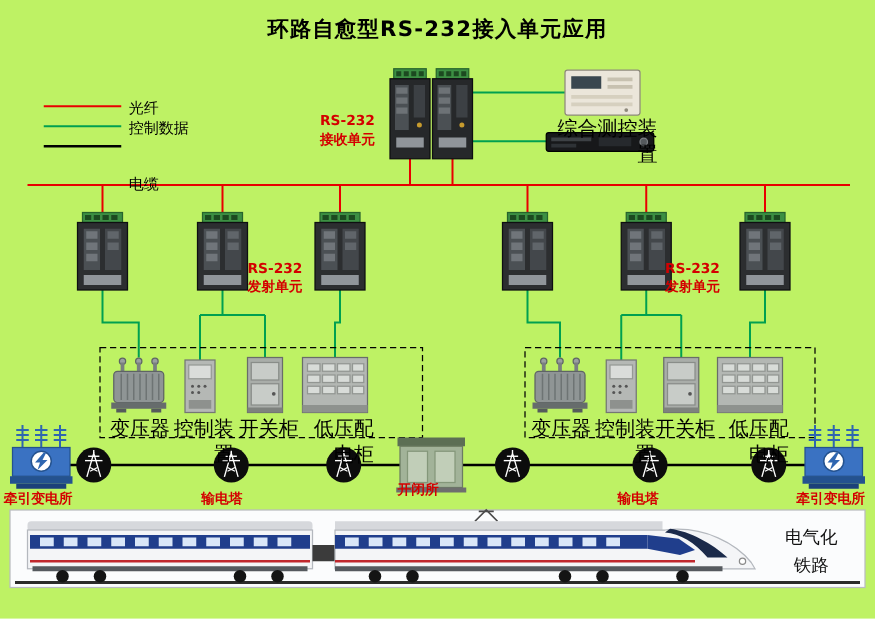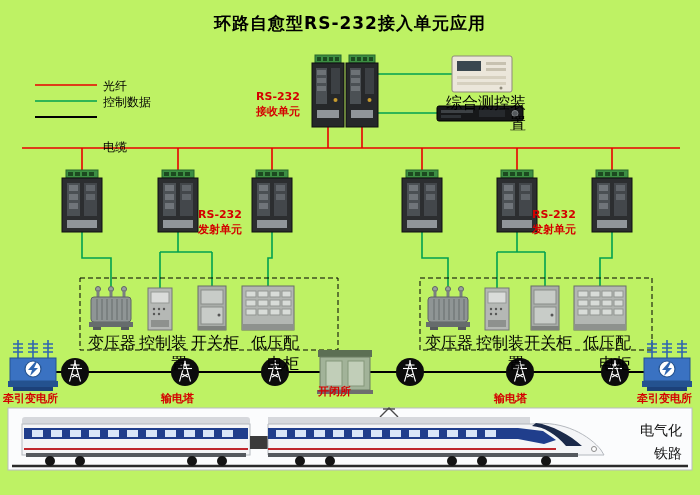--- a/index.html
+++ b/index.html
@@ -484,15 +484,15 @@
   <div class="lbl black-label" style="left:470px;top:333px;width:54px;">控制装置</div>
   <div class="lbl black-label" style="left:518px;top:333px;width:54px;">开关柜</div>
   <div class="lbl black-label" style="left:569px;top:333px;width:62px;">低压配电柜</div>
 
   <div class="lbl red-label" style="left:3px;top:392px;width:60px;">牵引变电所</div>
   <div class="lbl red-label" style="left:161px;top:392px;width:54px;">输电塔</div>
   <div class="lbl red-label" style="left:318px;top:385px;width:54px;">开闭所</div>
   <div class="lbl red-label" style="left:494px;top:392px;width:54px;">输电塔</div>
   <div class="lbl red-label" style="left:637px;top:392px;width:60px;">牵引变电所</div>
 
-  <div class="lbl railway-caption" style="left:616px;top:419px;width:66px;text-align:right;">电气化
+  <div class="lbl railway-caption" style="left:616px;top:419px;width:66px;">电气化
 铁路</div>
 </div>
 
 </body></html>

